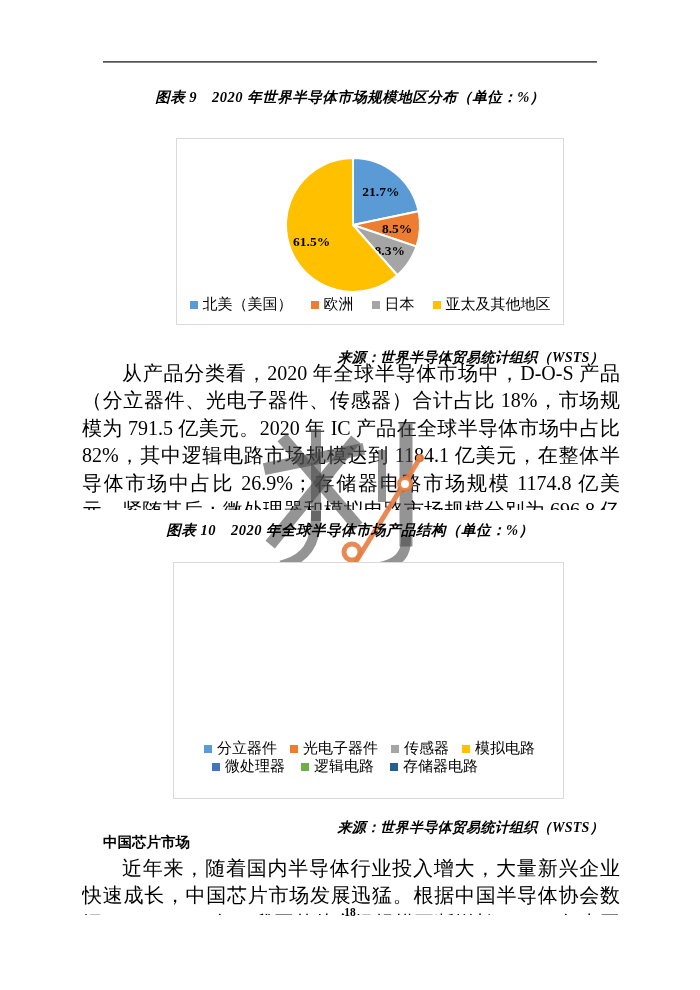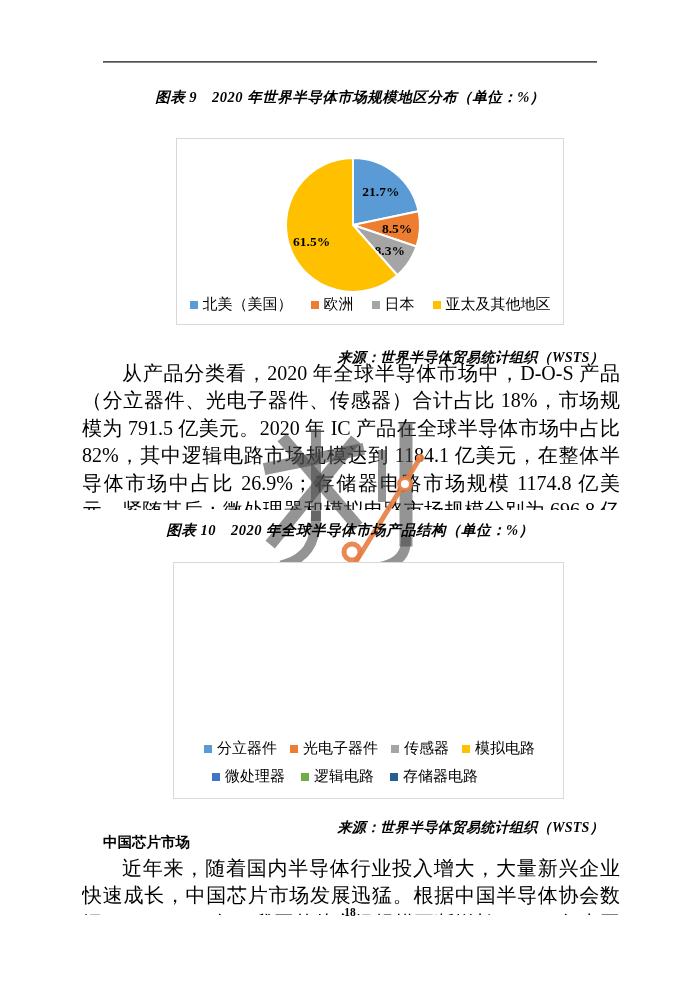--- a/index.html
+++ b/index.html
@@ -23,21 +23,21 @@
   .box1{left:176px;top:138px;width:349px;height:185px;}
   .box2{left:173px;top:562px;width:352px;height:235px;}
   .pie-svg{position:absolute;left:0;top:0;}
   .pie-label{font-family:"Liberation Serif","DejaVu Serif",serif;font-size:13.5px;font-weight:bold;fill:#000;}
   .legend{
     position:absolute;left:0;right:0;display:flex;align-items:flex-end;
     font-size:15px;line-height:15px;
   }
   .legend-1{bottom:12px;justify-content:center;gap:18px;}
   .legend-2a{bottom:42px;padding-left:30px;gap:13px;margin-top:32px;}
-  .legend-2b{bottom:14px;padding-left:38px;gap:16px;}
+  .legend-2b{bottom:24px;padding-left:38px;gap:16px;}
   .leg-item{display:flex;align-items:center;gap:5px;white-space:nowrap;}
   .sw{display:inline-block;width:8px;height:8px;flex:0 0 auto;}
   .source{
     position:absolute;right:96px;font-size:14px;font-style:italic;font-weight:600;
     letter-spacing:.3px;
     margin-top:15px;
   }
   .src1{top:334px;}
   .src2{top:804px;}
   .para{

